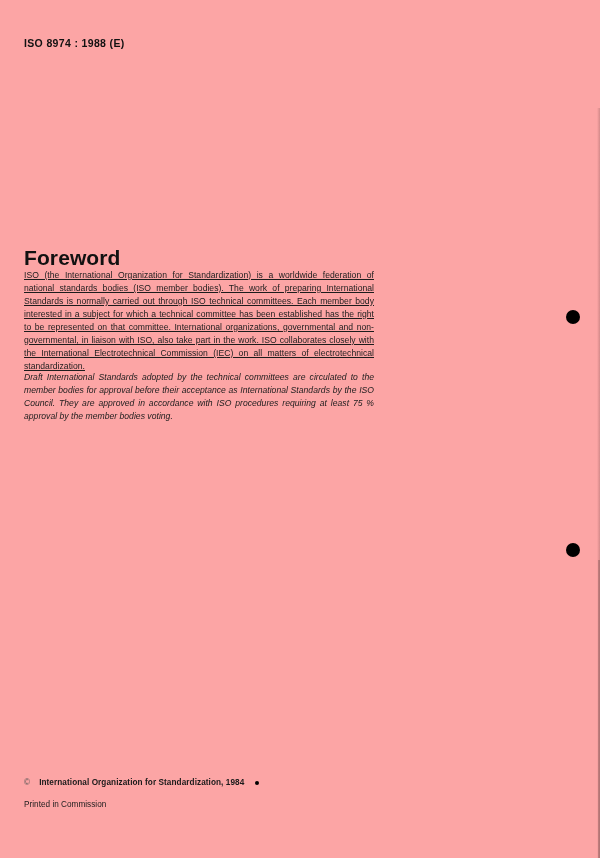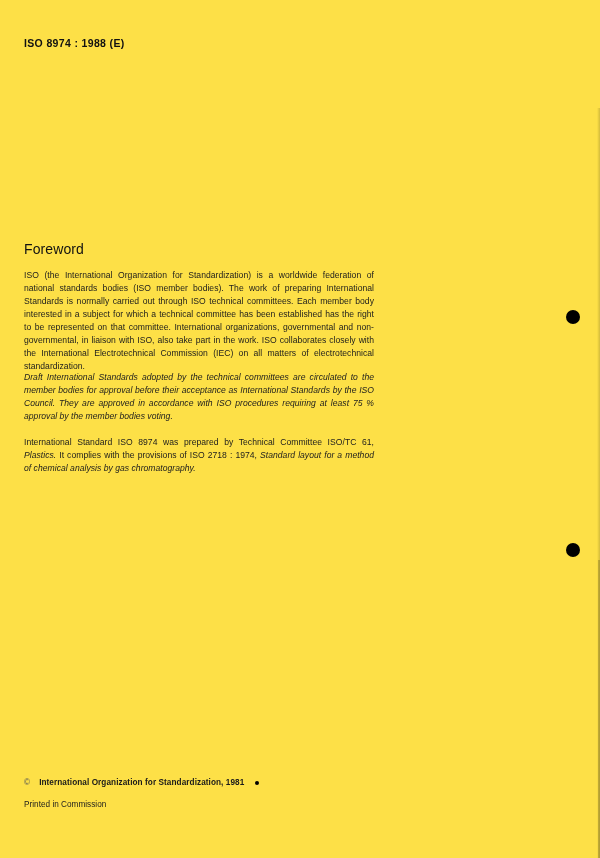--- a/index.html
+++ b/index.html
@@ -4,21 +4,21 @@
 <style>
   html, body {
     margin: 0;
     padding: 0;
     background: #ffffff;
   }
   .page {
     position: relative;
     width: 600px;
     height: 858px;
-    background: #fde047;
+    background: #fca5a5;
     overflow: hidden;
     font-family: "Liberation Sans", sans-serif;
     color: #1a1a1a;
     -webkit-font-smoothing: antialiased;
   }
 
   
   .scan-edge {
     position: absolute;
     top: 108px;
@@ -45,37 +45,37 @@
     font-size: 10.5px;
     font-weight: bold;
     letter-spacing: 0.35px;
     color: #111111;
   }
 
   .foreword-title {
     position: absolute;
     left: 24px;
     top: 232px;
-    font-size: 14px;
-    font-weight: normal;
+    font-size: 21px;
+    font-weight: bold;
     letter-spacing: 0.1px;
     color: #111111;
   }
 
   .body-block {
     position: absolute;
     left: 24px;
     width: 350px;
     font-size: 8.6px;
     line-height: 13.05px;
     text-align: justify;
     color: #1c1c1c;
     letter-spacing: 0.02px;
   }
-  .para-1 { top: 260px; }
+  .para-1 { top: 260px; text-decoration: underline; }
   .para-2 { top: 362px; font-style: italic; }
   .para-3 { top: 427px; }
 
   .body-block i {
     font-style: italic;
   }
 
   .margin-dot {
     position: absolute;
     width: 14px;
@@ -130,26 +130,25 @@
   <div class="scan-edge-2"></div>
 
   <div class="doc-header">ISO 8974 : 1988 (E)</div>
 
   <h1 class="foreword-title">Foreword</h1>
 
   <p class="body-block para-1">ISO (the International Organization for Standardization) is a worldwide federation of national standards bodies (ISO member bodies). The work of preparing International Standards is normally carried out through ISO technical committees. Each member body interested in a subject for which a technical committee has been established has the right to be represented on that committee. International organizations, governmental and non-governmental, in liaison with ISO, also take part in the work. ISO collaborates closely with the International Electrotechnical Commission (IEC) on all matters of electrotechnical standardization.</p>
 
   <p class="body-block para-2">Draft International Standards adopted by the technical committees are circulated to the member bodies for approval before their acceptance as International Standards by the ISO Council. They are approved in accordance with ISO procedures requiring at least 75 % approval by the member bodies voting.</p>
 
-  <p class="body-block para-3"><span>International Standard ISO 8974 was prepared by Technical Committee ISO/TC 61, </span><i>Plastics.</i><span> It complies with the provisions of ISO 2718 : 1974, </span><i>Standard layout for a method of chemical analysis by gas chromatography.</i></p>
 
   <div class="margin-dot dot-1"></div>
   <div class="margin-dot dot-2"></div>
 
   <div class="footer-copyright">
     <span class="copy-mark">©</span>
-    <span>International Organization for Standardization, 1981</span>
+    <span>International Organization for Standardization, 1984</span>
     <span class="footer-bullet"></span>
   </div>
 
   <div class="footer-printed">Printed in Commission</div>
 
 </div>
 
 </body></html>

